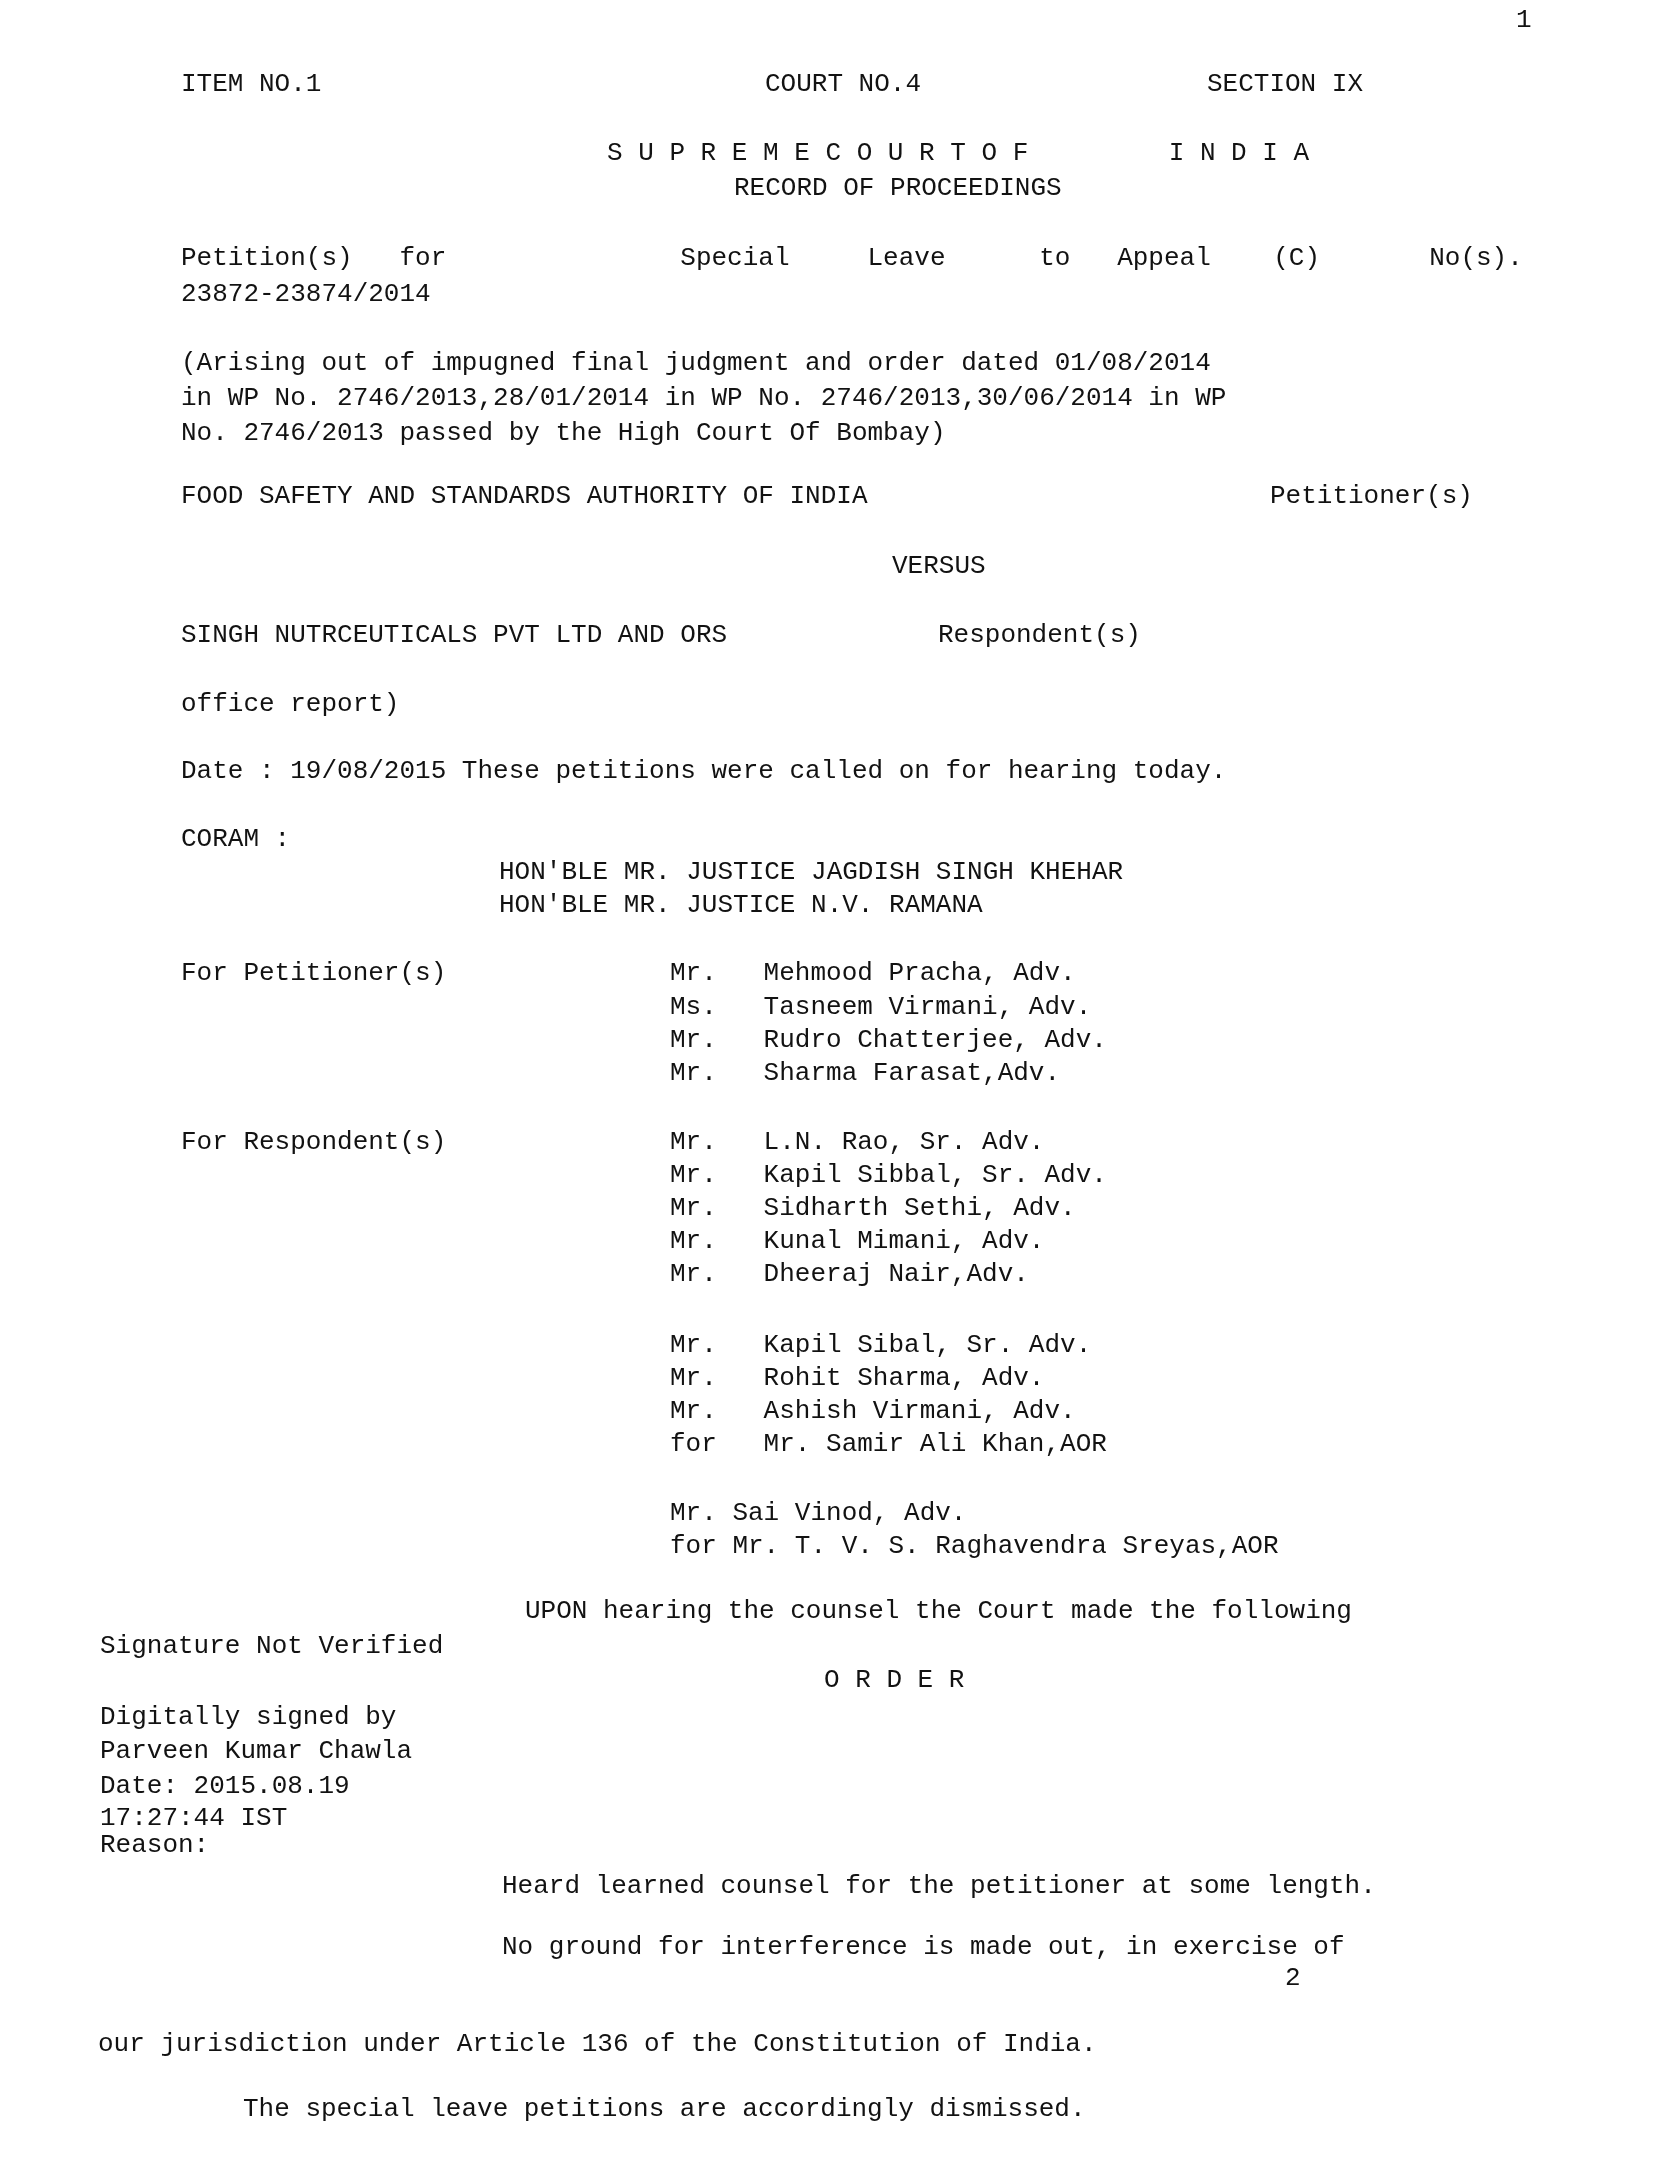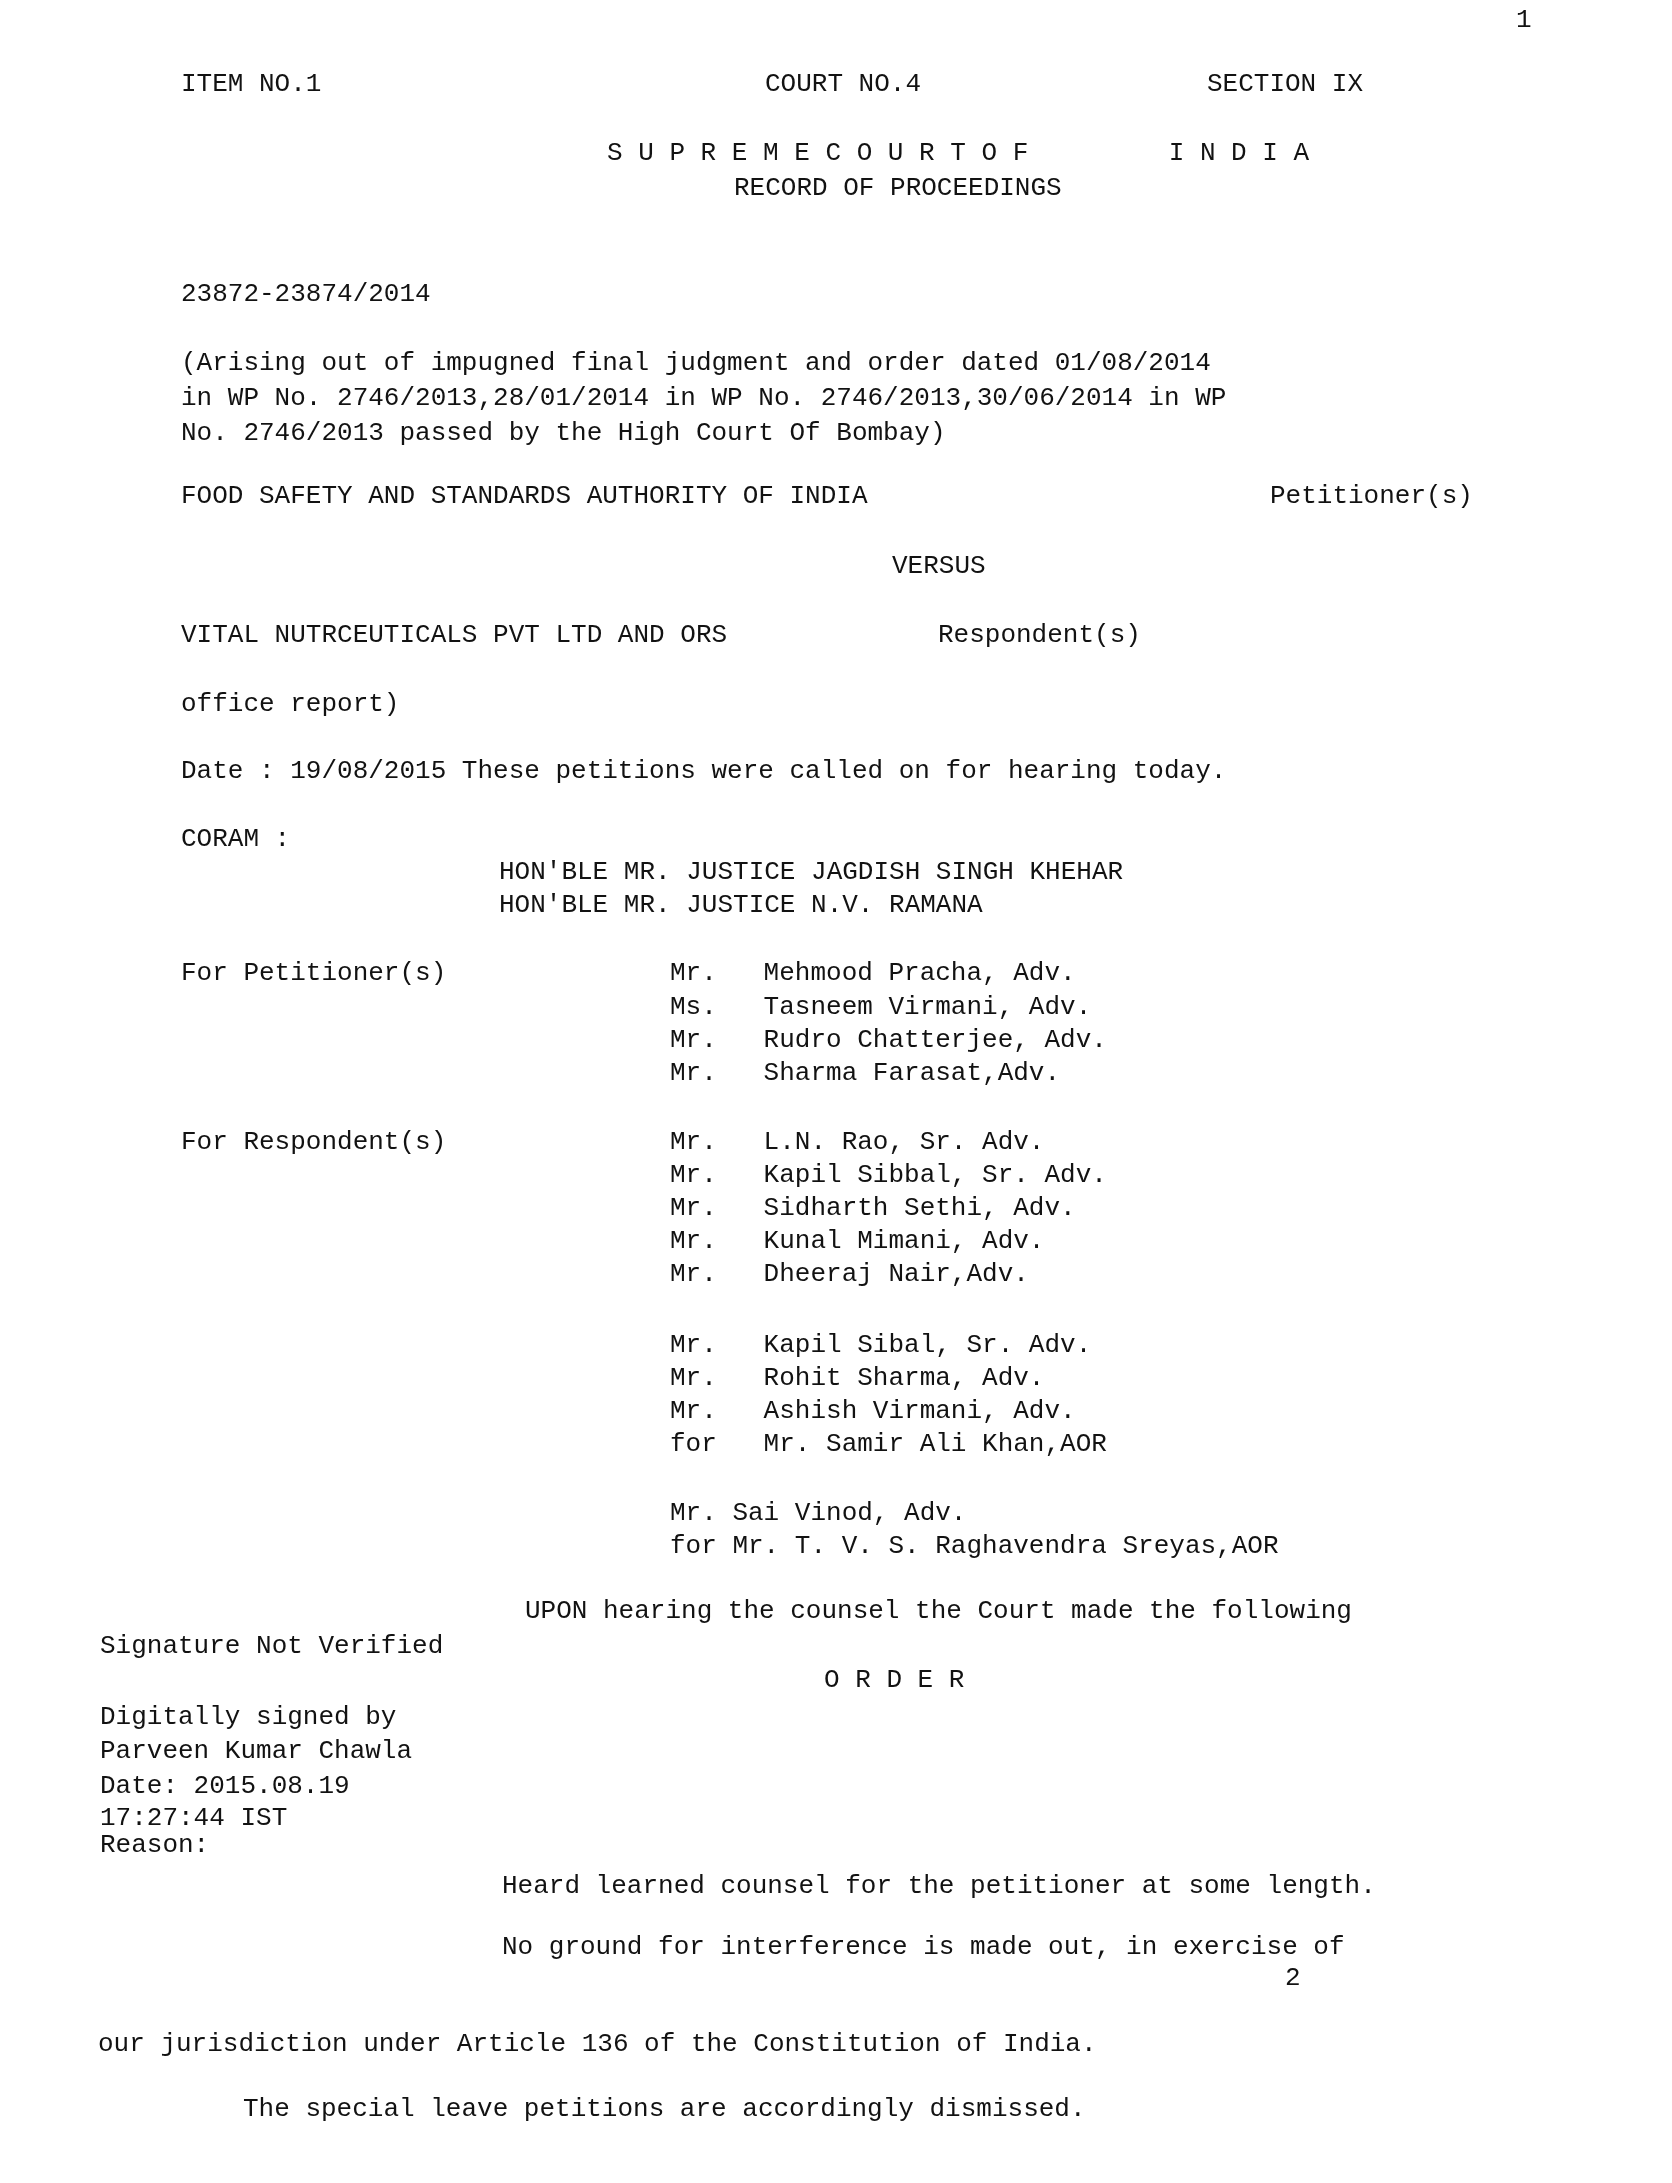--- a/index.html
+++ b/index.html
@@ -27,30 +27,31 @@
 
   <div class="ln" style="top:5.4px;left:1516px">1</div>
 
   <div class="ln" style="top:69px;left:181px">ITEM NO.1</div>
   <div class="ln" style="top:69px;left:765px">COURT NO.4</div>
   <div class="ln" style="top:69px;left:1207px">SECTION IX</div>
 
   <div class="ln" style="top:138px;left:607px">S U P R E M E C O U R T O F         I N D I A</div>
   <div class="ln" style="top:173px;left:734px">RECORD OF PROCEEDINGS</div>
 
+  <div class="ln" style="top:243px;left:181px">Petition(s)   for               Special     Leave      to   Appeal    (C)       No(s).</div>
   <div class="ln" style="top:279px;left:181px">23872-23874/2014</div>
 
   <div class="ln" style="top:348px;left:181px">(Arising out of impugned final judgment and order dated 01/08/2014</div>
   <div class="ln" style="top:383px;left:181px">in WP No. 2746/2013,28/01/2014 in WP No. 2746/2013,30/06/2014 in WP</div>
   <div class="ln" style="top:418px;left:181px">No. 2746/2013 passed by the High Court Of Bombay)</div>
 
   <div class="ln" style="top:481px;left:181px">FOOD SAFETY AND STANDARDS AUTHORITY OF INDIA</div>
   <div class="ln" style="top:481px;left:1270px">Petitioner(s)</div>
   <div class="ln" style="top:551px;left:892px">VERSUS</div>
-  <div class="ln" style="top:620px;left:181px">VITAL NUTRCEUTICALS PVT LTD AND ORS</div>
+  <div class="ln" style="top:620px;left:181px">SINGH NUTRCEUTICALS PVT LTD AND ORS</div>
   <div class="ln" style="top:620px;left:938px">Respondent(s)</div>
   <div class="ln" style="top:689px;left:181px">office report)</div>
 
   <div class="ln" style="top:756px;left:181px">Date : 19/08/2015 These petitions were called on for hearing today.</div>
   <div class="ln" style="top:824px;left:181px">CORAM :</div>
   <div class="ln" style="top:857px;left:499px">HON'BLE MR. JUSTICE JAGDISH SINGH KHEHAR</div>
   <div class="ln" style="top:890px;left:499px">HON'BLE MR. JUSTICE N.V. RAMANA</div>
 
   <div class="ln" style="top:958px;left:181px">For Petitioner(s)</div>
   <div class="ln" style="top:958px;left:670px">Mr.   Mehmood Pracha, Adv.</div>

